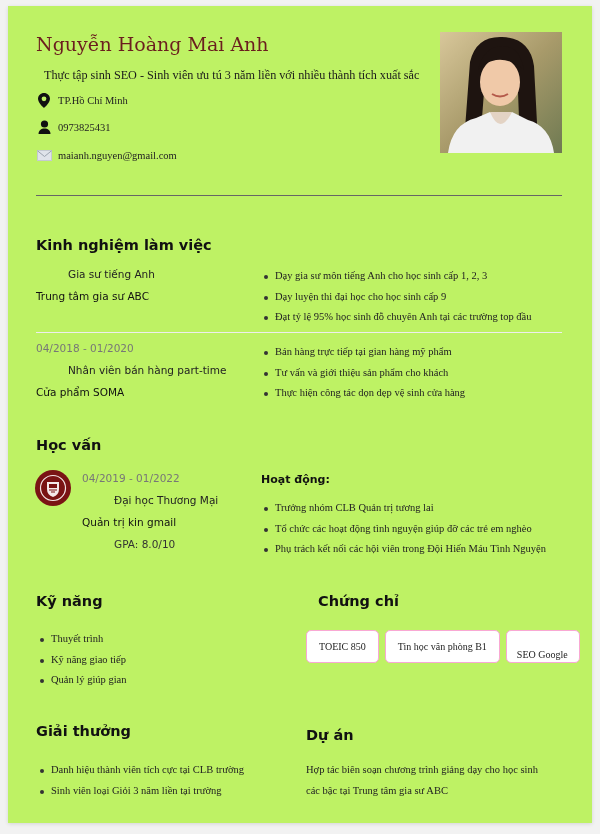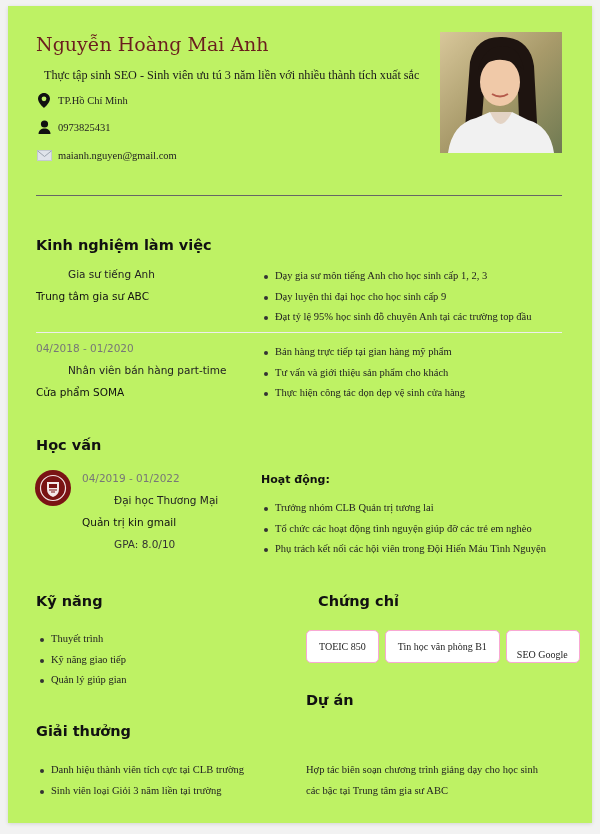--- a/index.html
+++ b/index.html
@@ -151,18 +151,18 @@
     <div class="chip">Tin học văn phòng B1</div>
     <div class="chip" style="padding:15px 11px 0 10px;">SEO Google</div>
   </div>
 
   <div class="abs h2" style="left:28px; top:717px;">Giải thưởng</div>
   <ul class="abs bul" style="left:30px; top:754px;">
     <li>Danh hiệu thành viên tích cực tại CLB trường</li>
     <li>Sinh viên loại Giỏi 3 năm liền tại trường</li>
   </ul>
 
-  <div class="abs h2" style="left:298px; top:686px;">Dự án</div>
+  <div class="abs h2" style="left:298px; top:721px;">Dự án</div>
   <div class="abs proj">
     <div>Hợp tác biên soạn chương trình giảng dạy cho học sinh</div>
     <div>các bậc tại Trung tâm gia sư ABC</div>
   </div>
 </div>
 
 </body></html>

